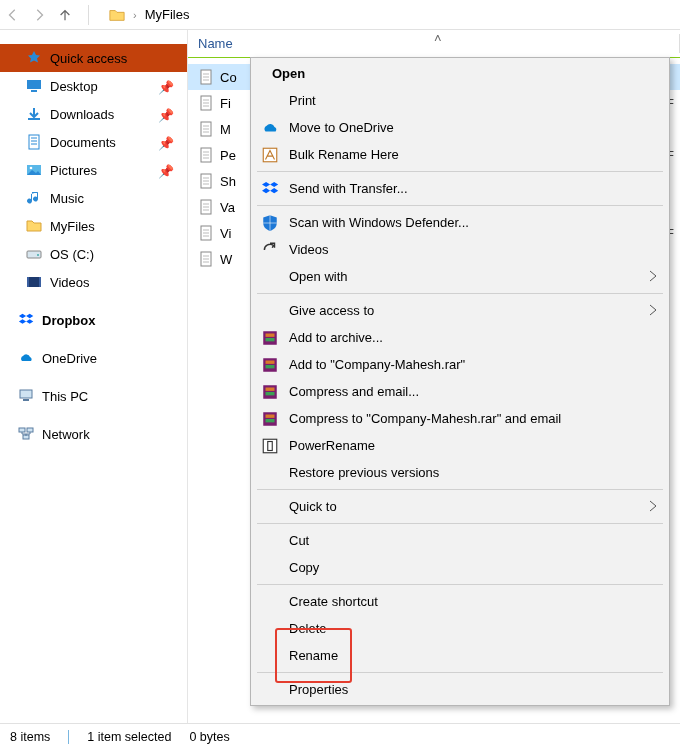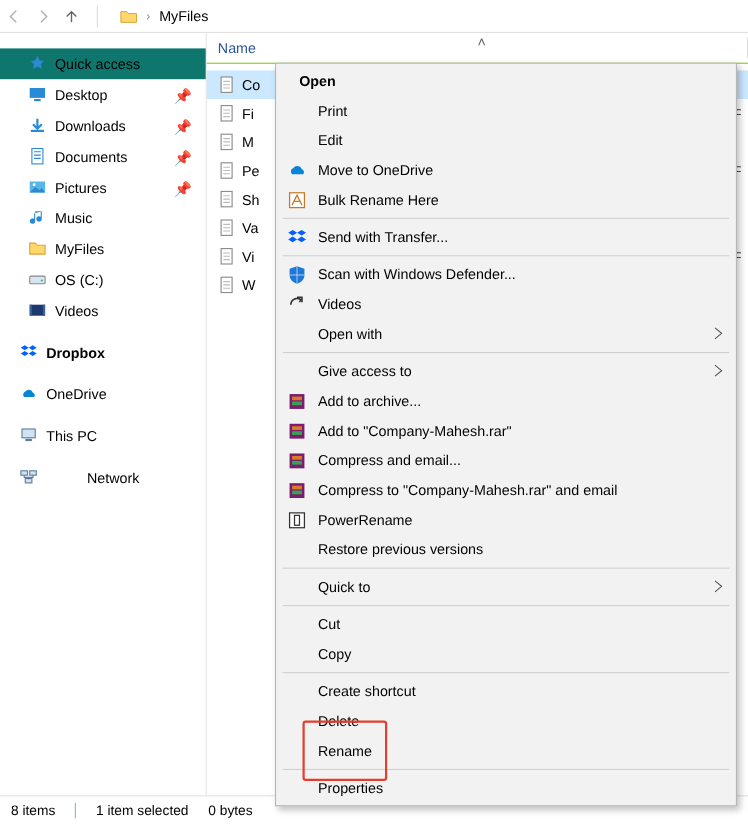--- a/index.html
+++ b/index.html
@@ -34,21 +34,21 @@
     padding-top: 14px;
   }
   .side-item {
     display: flex; align-items: center;
     height: 28px;
     padding-left: 26px;
     position: relative;
     cursor: default;
   }
   .side-item .label { margin-left: 8px; }
-  .side-item.selected { background: #0f766e; }
+  .side-item.selected { background: #c2410c; }
   .side-item.pin .pin-icon {
     position: absolute; right: 12px; top: 8px;
     color: #888;
   }
   .side-group-top { margin-top: 10px; }
   .ico { width: 16px; height: 16px; display: inline-flex; align-items: center; justify-content: center; }
   .content {
     flex: 1;
     position: relative;
   }
@@ -272,21 +272,21 @@
     </div>
     <div class="side-item side-group-top" style="padding-left:18px;">
       <span class="ico">
           <svg viewBox="0 0 16 16">
             <rect x="2" y="2" width="12" height="8" fill="#cfe3f2" stroke="#5a7ca0"></rect>
             <rect x="5" y="11" width="6" height="2" fill="#5a7ca0"></rect>
           </svg>
         </span>
       <span class="label">This PC</span>
     </div>
-    <div class="side-item side-group-top" style="padding-left:18px;gap:37px;">
+    <div class="side-item side-group-top" style="padding-left:18px;">
       <span class="ico">
           <svg viewBox="0 0 16 16">
             <rect x="1" y="2" width="6" height="4" fill="#cfe3f2" stroke="#5a7ca0"></rect>
             <rect x="9" y="2" width="6" height="4" fill="#cfe3f2" stroke="#5a7ca0"></rect>
             <rect x="5" y="9" width="6" height="4" fill="#cfe3f2" stroke="#5a7ca0"></rect>
             <path d="M4 6v2h8V6M8 8v2" stroke="#5a7ca0" fill="none"></path>
           </svg>
         </span>
       <span class="label">Network</span>
     </div>
@@ -407,23 +407,20 @@
 </div>
 
 <div class="context-menu">
   <div class="ctx-item bold">
       <span>Open</span>
     </div>
   <div class="ctx-item">
       <span>Print</span>
     </div>
   <div class="ctx-item">
-      <span>Edit</span>
-    </div>
-  <div class="ctx-item">
     <span class="ctx-icon">
         <svg viewBox="0 0 16 16">
           <path d="M4 11a3 3 0 0 1 1-5 4 4 0 0 1 7 1 2.5 2.5 0 0 1 1 4z" fill="#0a84d6"></path>
         </svg>
       </span>
     <span>Move to OneDrive</span>
   </div>
   <div class="ctx-item">
     <span class="ctx-icon">
         <svg viewBox="0 0 16 16">

